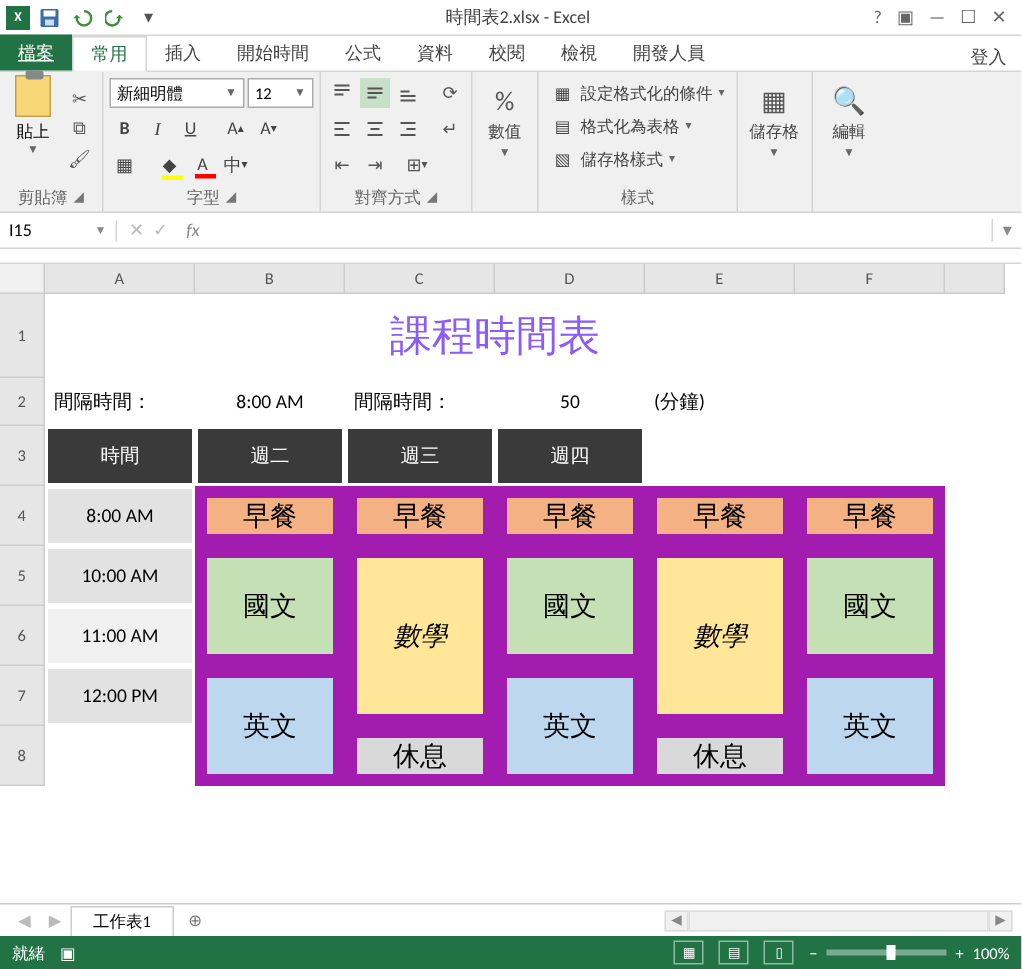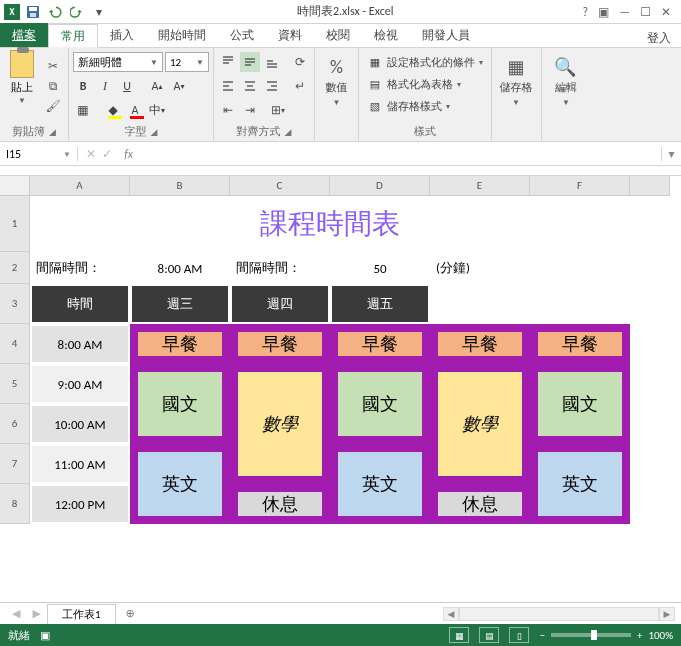--- a/index.html
+++ b/index.html
@@ -389,28 +389,27 @@
       <div class="merged-title">課程時間表</div>
       <div class="row2">
         <div class="cell lblcell">間隔時間：</div>
         <div class="cell valcell">8:00 AM</div>
         <div class="cell lblcell">間隔時間：</div>
         <div class="cell valcell">50</div>
         <div class="cell lblcell">(分鐘)</div>
       </div>
       <div class="hdrrow">
         <div class="hdrcell cA">時間</div>
+        <div class="hdrcell cC">週二</div>
         <div class="hdrcell cD">週三</div>
         <div class="hdrcell cE">週四</div>
-        <div class="hdrcell cF">週五</div>
       </div>
       <div class="bodyarea">
         <div class="timecol">
           <div class="timecell odd">8:00 AM</div>
-          <div class="timecell even">9:00 AM</div>
           <div class="timecell odd">10:00 AM</div>
           <div class="timecell even">11:00 AM</div>
           <div class="timecell odd">12:00 PM</div>
         </div>
 
         <div class="dcell c-orange" style="left:100px;top:0;width:100px;height:40px;">早餐</div>
         <div class="dcell c-orange" style="left:200px;top:0;width:100px;height:40px;">早餐</div>
         <div class="dcell c-orange" style="left:300px;top:0;width:100px;height:40px;">早餐</div>
         <div class="dcell c-orange" style="left:400px;top:0;width:100px;height:40px;">早餐</div>
         <div class="dcell c-orange" style="left:500px;top:0;width:100px;height:40px;">早餐</div>

